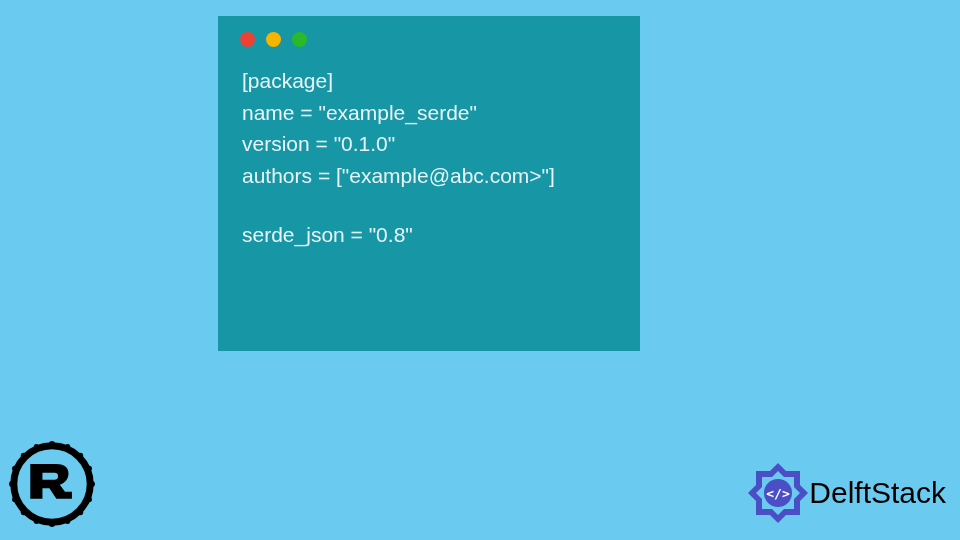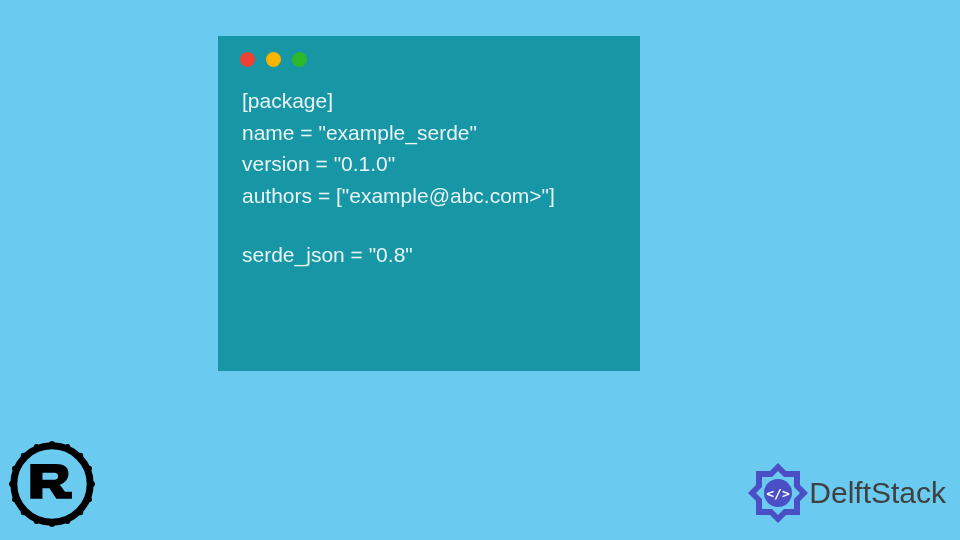--- a/index.html
+++ b/index.html
@@ -11,21 +11,21 @@
       width: 960px;
       height: 540px;
       background: #6acaf0;
       position: relative;
       font-family: Arial, Helvetica, sans-serif;
       overflow: hidden;
     }
     .code-window {
       position: absolute;
       left: 218px;
-      top: 36px;
+      top: 16px;
       width: 422px;
       height: 335px;
       background: #1797a6;
     }
     .traffic-lights {
       display: flex;
       gap: 11px;
       padding: 16px 0 0 22px;
     }
     .dot {
@@ -61,21 +61,21 @@
       right: 14px;
       bottom: 12px;
       display: flex;
       align-items: center;
     }
     .delft-icon {
       width: 70px;
       height: 70px;
     }
     .delft-text {
-      color: #404040;
+      color: #000000;
       font-size: 30px;
       font-weight: 500;
       margin-left: -4px;
       font-family: Arial, Helvetica, sans-serif;
     }
   </style>
 </head>
 <body>
 
 <div class="code-window">

